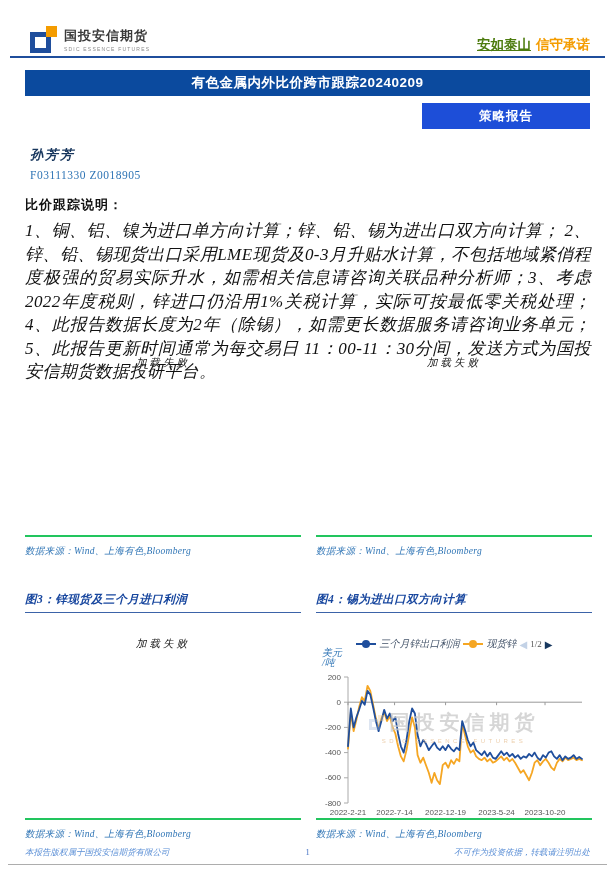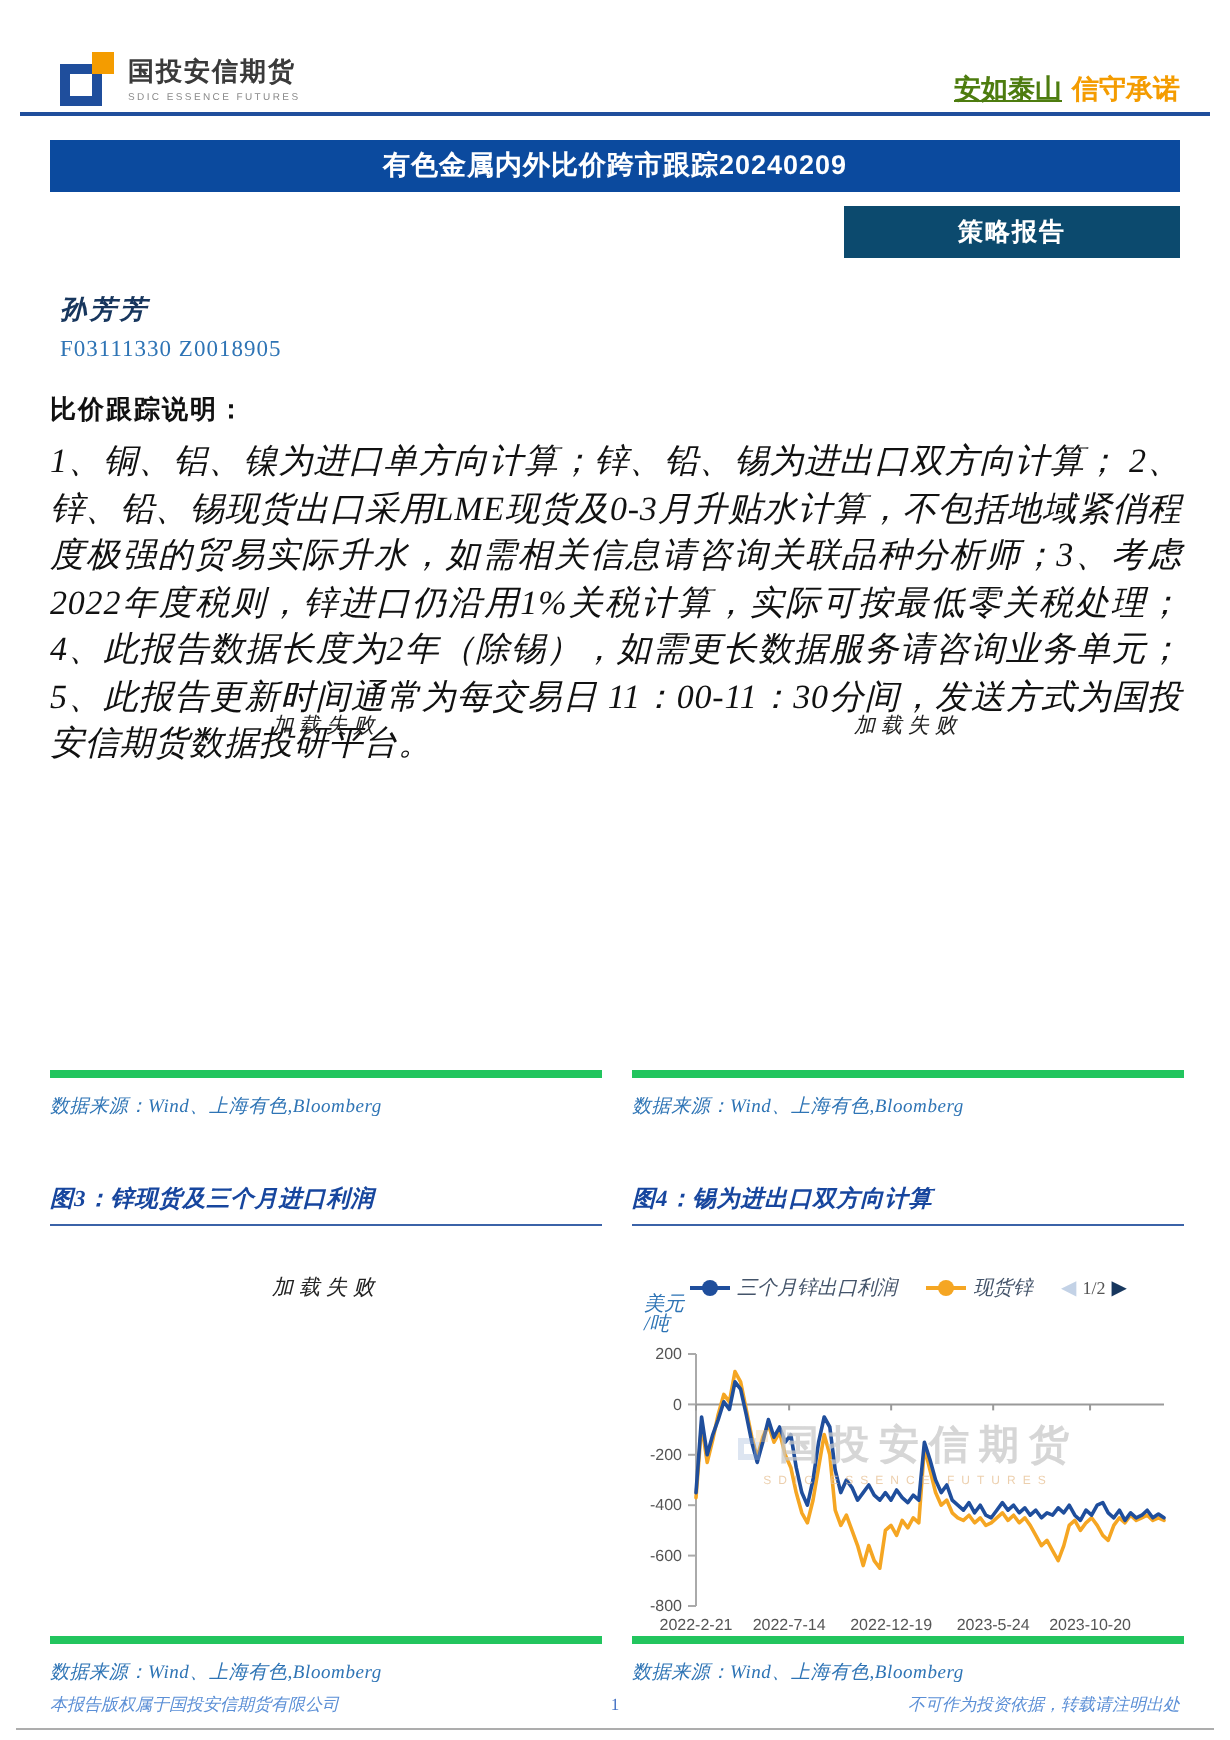--- a/index.html
+++ b/index.html
@@ -17,43 +17,43 @@
   .logo-mark .orange-sq { position:absolute; right:0; top:0; width:11px; height:11px; background:#F49C00; }
   .logo-text .cn { font-family:"Liberation Sans", sans-serif; font-size:13px; font-weight:bold; color:#3a3a3a; letter-spacing:1px; }
   .logo-text .en { font-family:"Liberation Sans", sans-serif; font-size:5px; color:#8a8a8a; letter-spacing:1.2px; margin-top:1px; }
   .slogan { position:absolute; right:25px; top:36px; font-family:"Liberation Sans", sans-serif; font-size:13.5px; font-weight:bold; }
   .slogan .p1 { color:#4d7c0f;text-decoration:underline; }
   .slogan .p2 { color:#F49C00; margin-left:5px; }
   .header-rule { position:absolute; left:10px; right:10px; top:56px; height:2px; background:#1F4E9C; }
   .title-bar { position:absolute; left:25px; top:70px; width:565px; height:26px; background:#0B4A9E;
     color:#fff; font-family:"Liberation Sans", sans-serif; font-size:13.5px; font-weight:bold;
     display:flex; align-items:center; justify-content:center; letter-spacing:.5px; }
-  .badge { position:absolute; left:422px; top:103px; width:168px; height:26px; background:#0c4a6e;
+  .badge { position:absolute; left:422px; top:103px; width:168px; height:26px; background:#1d4ed8;
     color:#fff; font-family:"Liberation Sans", sans-serif; font-size:12.5px; font-weight:bold;
     display:flex; align-items:center; justify-content:center; letter-spacing:1px; }
   
   .author-name { position:absolute; left:30px; top:146px; font-size:13px; font-weight:bold; font-style:italic; color:#17365D; letter-spacing:2px; }
   .author-codes { position:absolute; left:30px; top:169px; font-size:11.5px; color:#2E74B5; letter-spacing:.5px; }
   .notes-heading { position:absolute; left:25px; top:196px; font-size:13px; font-weight:bold; color:#111; letter-spacing:1px; }
   .notes-body { position:absolute; left:25px; top:219px; width:566px; font-size:17px; font-style:italic;
     color:#111; line-height:23.5px; text-align:justify; letter-spacing:.4px; }
   
   .fig { position:absolute; width:276px; }
   .fig-title { font-size:11.5px; font-weight:bold; font-style:italic; color:#17469E; padding-bottom:5px; border-bottom:1px solid #3B63A8; letter-spacing:.5px; }
   .fig-body { position:relative; }
   .fig1 .fig-body, .fig2 .fig-body { height:203px; }
   .fig3 .fig-body, .fig4 .fig-body { height:205px; }
   .fig-fail { padding-top:24px; text-align:center; font-size:10.5px; font-style:italic; color:#222; letter-spacing:3px; }
-  .fig-source { border-top:4px solid #22c55e; padding-top:8px; font-size:9.5px; font-style:italic; color:#2E74B5; letter-spacing:.3px; }
+  .fig-source { border-top:2px solid #22c55e; padding-top:8px; font-size:9.5px; font-style:italic; color:#2E74B5; letter-spacing:.3px; }
   .pos-f1 { left:25px;  top:332px; }
   .pos-f2 { left:316px; top:332px; }
   .pos-f3 { left:25px;  top:592px; }
   .pos-f4 { left:316px; top:592px; }
   
-  .legend-row { position:absolute; top:24px; left:0; right:0; display:flex; align-items:center; justify-content:center; gap:14px;
+  .legend-row { position:absolute; top:24px; left:0; right:0; display:flex; align-items:center; justify-content:center; gap:3px;
     font-size:10px; font-style:italic; color:#44546A; }
   .legend-item { display:flex; align-items:center; gap:4px; cursor:pointer; }
   .legend-icon { position:relative; width:20px; height:8px; }
   .legend-icon .ln { position:absolute; left:0; right:0; top:3px; height:2px; }
   .legend-icon .dot { position:absolute; left:6px; top:0; width:8px; height:8px; border-radius:50%; }
   .legend-blue .ln, .legend-blue .dot { background:#1F4E9C; }
   .legend-orange .ln, .legend-orange .dot { background:#F5A623; }
   .legend-name-2 { max-width:30px; overflow:hidden; white-space:nowrap; }
   .pager { display:flex; align-items:center; gap:3px; font-size:9px; font-style:normal; color:#555; }
   .pager .prev { color:#C3D2E6; font-size:10px; cursor:pointer; }

